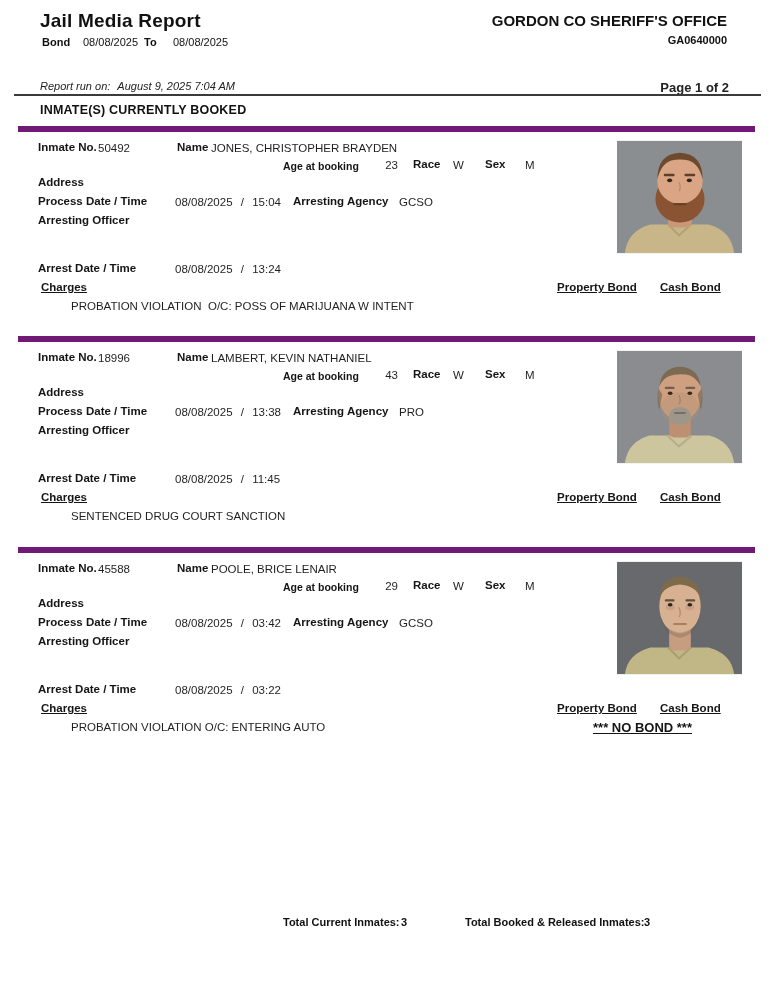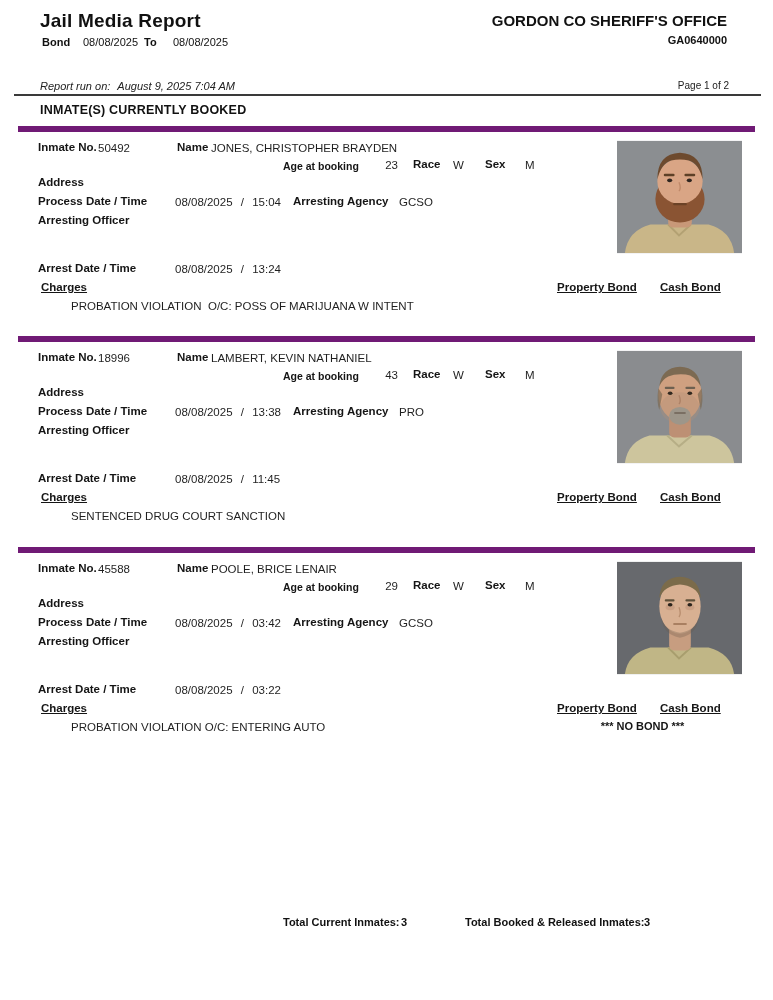--- a/index.html
+++ b/index.html
@@ -12,31 +12,31 @@
     overflow:hidden;
   }
   .abs{position:absolute;white-space:nowrap;margin-left:18px;}
   .title{font-size:19px;font-weight:bold;letter-spacing:.2px;}
   .office{font-size:15px;font-weight:bold;text-align:right;}
   .office-code{font-size:11px;font-weight:bold;text-align:right;}
   .hdr-sm-b{font-size:11px;font-weight:bold;}
   .hdr-sm{font-size:11px;}
   .runon{font-size:11px;font-style:italic;color:#222;}
   .runon .v{margin-left:7px;}
-  .pageno{font-size:10px;color:#222;}
+  .pageno{font-size:13px;color:#222;font-weight:bold;}
   .rule{position:absolute;left:14px;width:747px;height:2px;background:#3a3a3a;}
   .section-title{font-size:12.5px;font-weight:bold;letter-spacing:.2px;}
   .record{position:absolute;left:18px;width:737px;height:210px;border-top:6px solid #701a75;}
   .lbl{position:absolute;font-size:11.5px;font-weight:bold;color:#151515;white-space:nowrap;}
   .lbl.sm{font-size:10.5px;}
   .val{position:absolute;font-size:11.5px;color:#1f1f1f;white-space:nowrap;}
   .dt{word-spacing:5px;}
   .u{text-decoration:underline;}
   .charge{white-space:pre;padding-left:32px;}
-  .bond-note{position:absolute;width:171px;text-align:center;font-size:11px;font-weight:bold;color:#151515;}
+  .bond-note{position:absolute;width:171px;text-align:center;font-size:13px;font-weight:bold;color:#151515;text-decoration:underline;}
   .ctr{width:28px;text-align:right;}
   .photo{position:absolute;width:125px;height:118px;line-height:0;}
   .photo svg{width:125px;height:118px;display:block;}
   .totals-lbl{position:absolute;font-size:11px;font-weight:bold;white-space:nowrap;}
   .totals-val{position:absolute;font-size:11px;font-weight:bold;width:20px;text-align:center;}
 </style>
 </head>
 <body>
 
 <div id="page">

